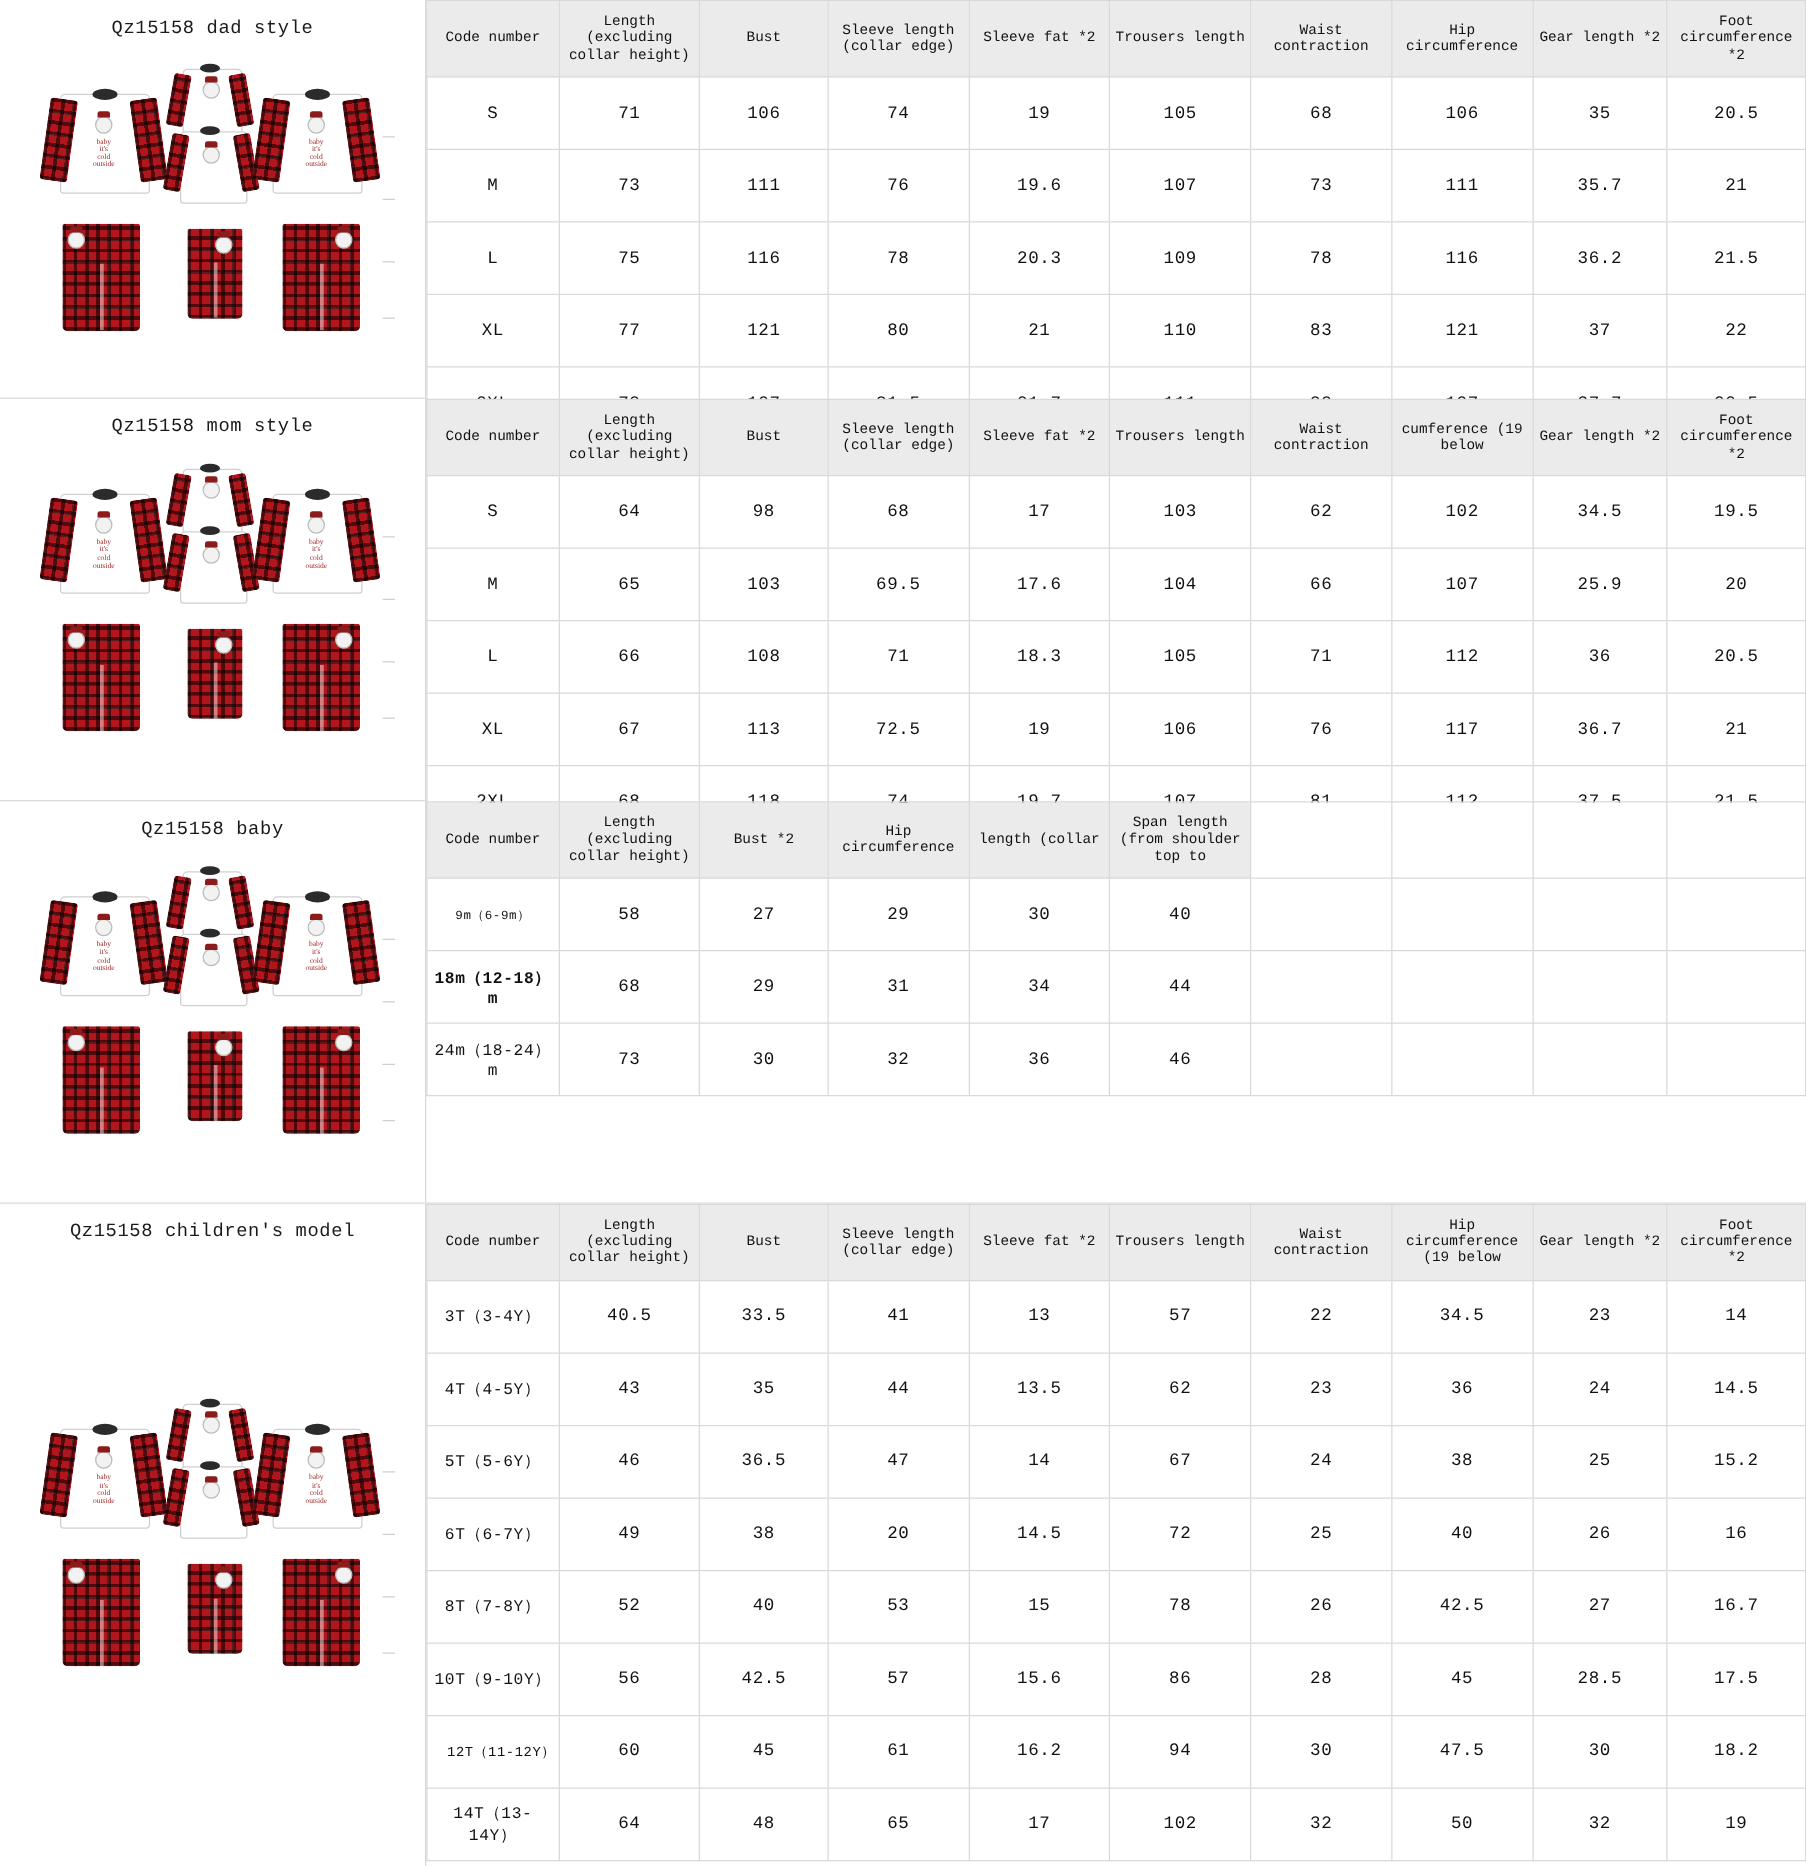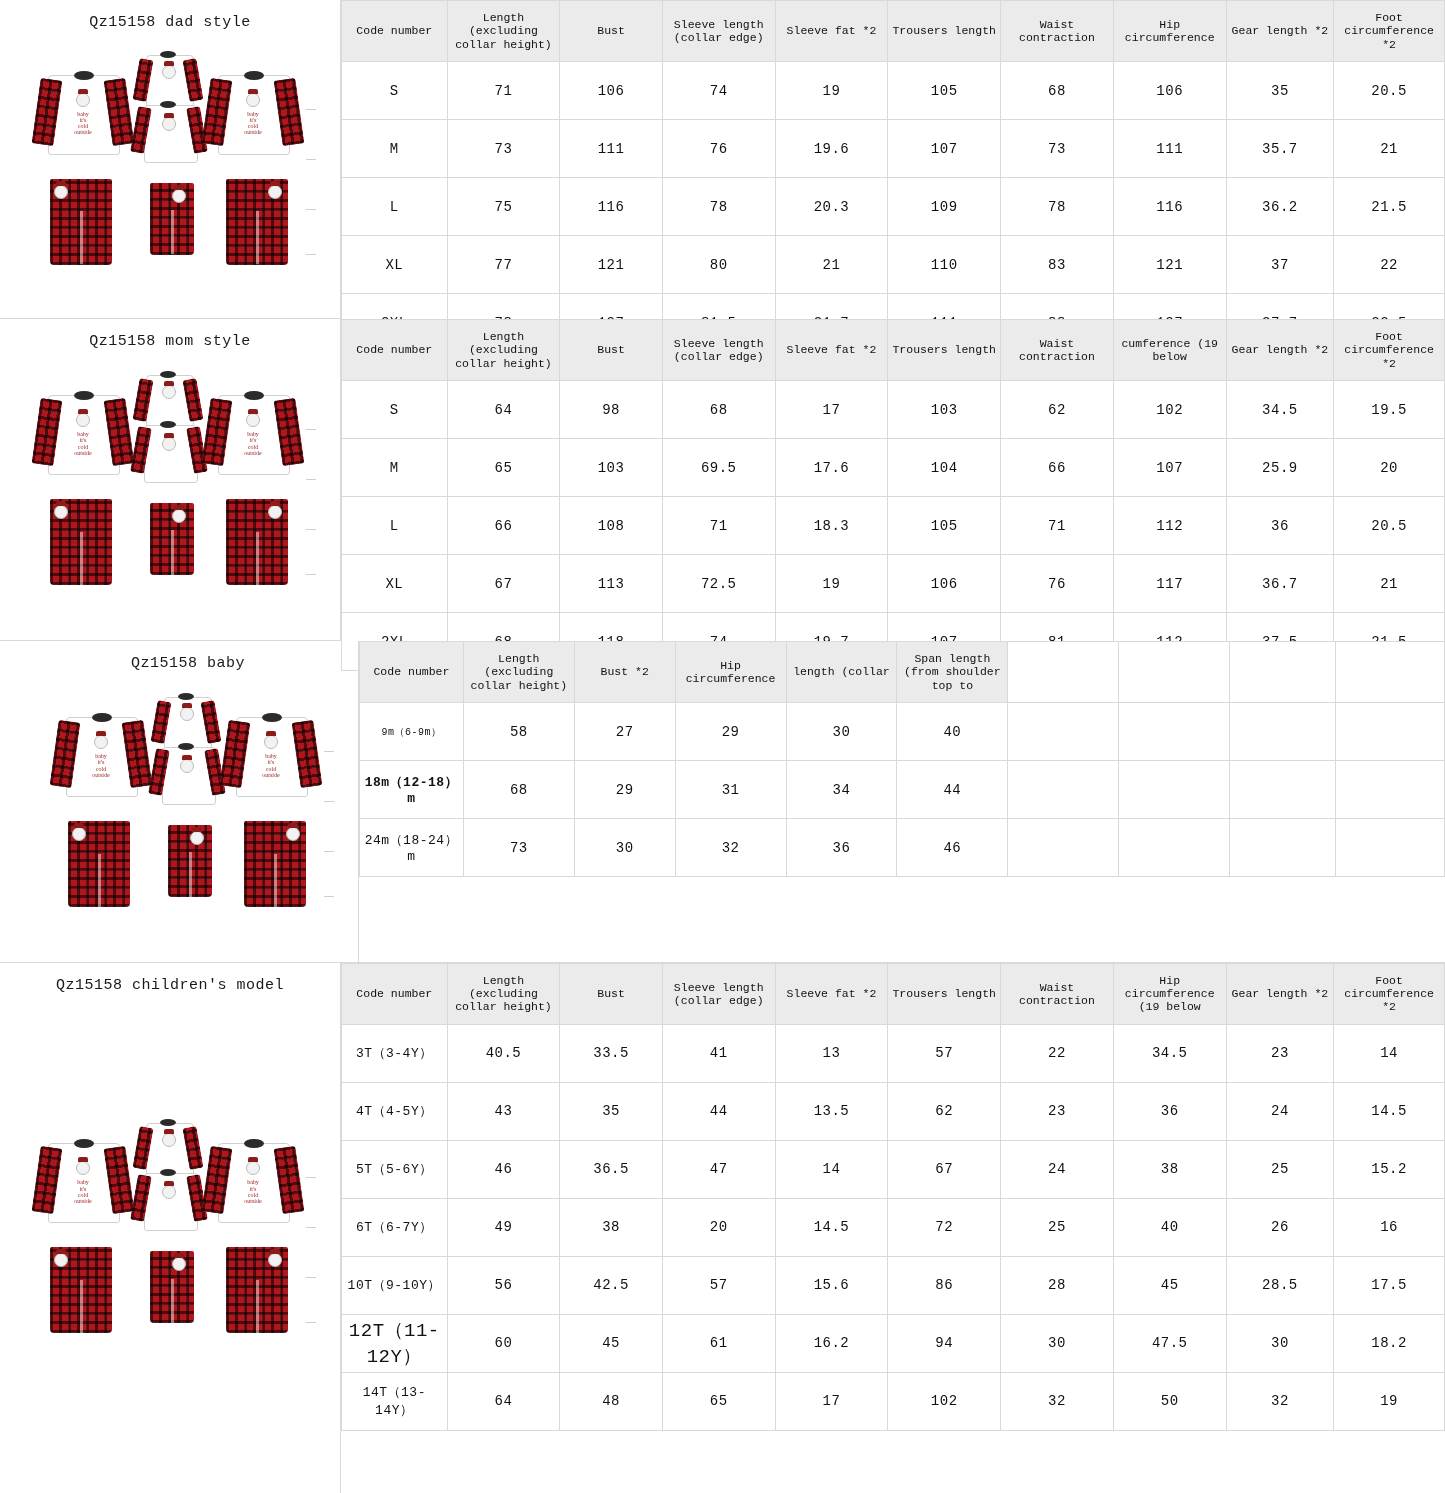--- a/index.html
+++ b/index.html
@@ -439,21 +439,21 @@
             <td>81</td>
             <td>112</td>
             <td>37.5</td>
             <td>21.5</td>
           </tr>
         </tbody>
       </table>
     </div>
   </div>
 
-  <div class="section" style="height:322px;padding-left:18px;">
+  <div class="section" style="height:322px;">
     <div class="left-pane">
       <div class="pane-title">Qz15158 baby</div>
       <div class="photo">
         <div class="photo-inner">
           <div class="garment tee-body" style="left:8px;top:26px;width:70px;height:78px;"></div>
           <div class="garment sleeve plaid" style="left:-4px;top:30px;width:22px;height:66px;transform:rotate(8deg);"></div>
           <div class="garment sleeve plaid" style="left:68px;top:30px;width:22px;height:66px;transform:rotate(-8deg);"></div>
           <div class="garment collar" style="left:34px;top:22px;width:20px;height:9px;"></div>
           <div class="snow" style="left:36px;top:44px;"></div>
           <div class="motif" style="left:16px;top:62px;width:54px;">baby<br>it's<br>cold<br>outside</div>
@@ -667,33 +667,45 @@
             <td>38</td>
             <td>20</td>
             <td>14.5</td>
             <td>72</td>
             <td>25</td>
             <td>40</td>
             <td>26</td>
             <td>16</td>
           </tr>
           <tr>
+            <td style="font-size:13px;">8T（7-8Y）</td>
+            <td>52</td>
+            <td>40</td>
+            <td>53</td>
+            <td>15</td>
+            <td>78</td>
+            <td>26</td>
+            <td>42.5</td>
+            <td>27</td>
+            <td>16.7</td>
+          </tr>
+          <tr>
             <td style="font-size:13px;">10T（9-10Y）</td>
             <td>56</td>
             <td>42.5</td>
             <td>57</td>
             <td>15.6</td>
             <td>86</td>
             <td>28</td>
             <td>45</td>
             <td>28.5</td>
             <td>17.5</td>
           </tr>
           <tr>
-            <td style="font-size:19px;">12T（11-12Y）</td>
+            <td style="font-size:11px;text-align:right;">12T（11-12Y）</td>
             <td>60</td>
             <td>45</td>
             <td>61</td>
             <td>16.2</td>
             <td>94</td>
             <td>30</td>
             <td>47.5</td>
             <td>30</td>
             <td>18.2</td>
           </tr>

